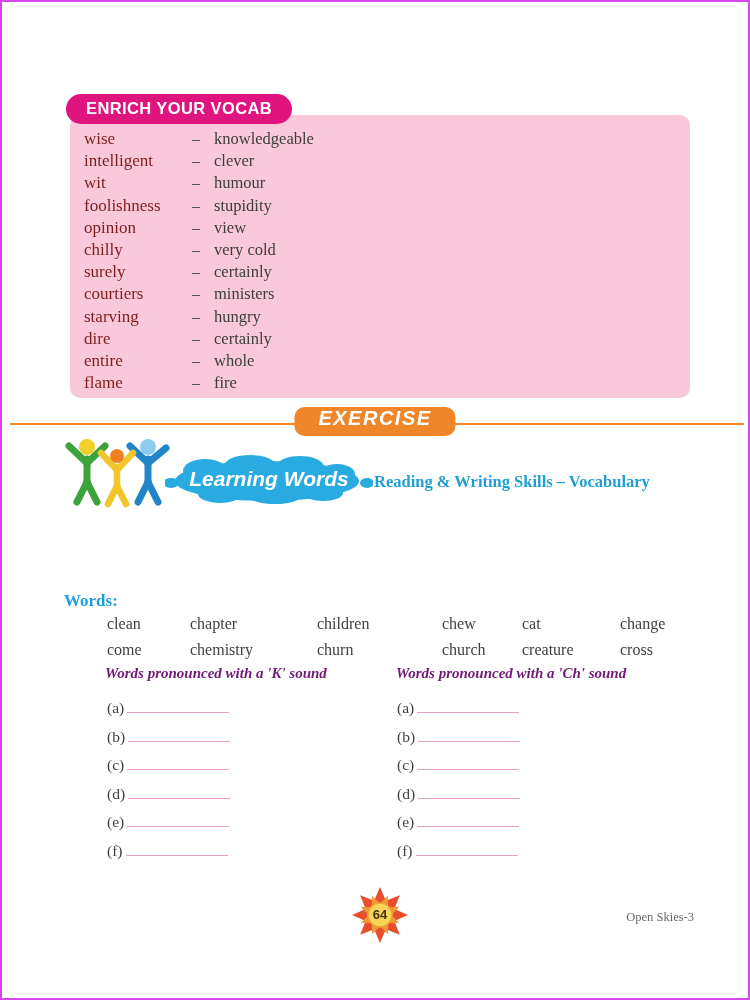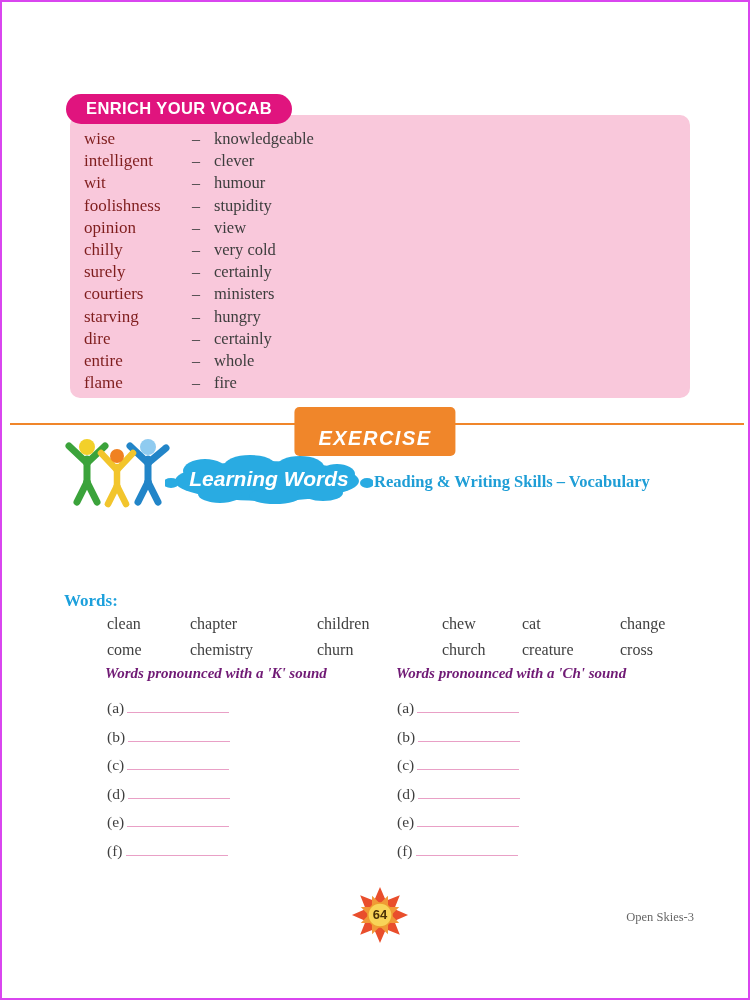--- a/index.html
+++ b/index.html
@@ -21,23 +21,23 @@
   }
   .vocab-list{position:absolute;left:82px;top:126px;width:592px;z-index:2;}
   .vocab-row{display:grid;grid-template-columns:108px 22px 1fr;height:22.2px;align-items:center;}
   .vw{font-weight:normal;color:#7f1d1d;font-size:17px;}
   .vd{color:#3d3d3d;font-size:16px;}
   .vm{color:#3d3d3d;font-size:16.5px;}
   
   .exercise-line{position:absolute;top:421px;left:8px;width:734px;height:2px;background:#F0862A;}
   .exercise-pill{
     position:absolute;top:405px;left:50%;transform:translateX(-50%);z-index:2;
-    background:#F0862A;color:#fff;border-radius:5px;
+    background:#F0862A;color:#fff;border-radius:10px;
     font:italic bold 20px "Liberation Sans",sans-serif;letter-spacing:1.5px;
-    padding:20px 24px 6px;
+    padding:0 24px 6px;
   }
   
   .people-icon{position:absolute;left:58px;top:434px;}
   .cloud-badge{position:absolute;left:163px;top:452px;width:208px;height:52px;}
   .cloud-text{
     position:absolute;inset:0;display:flex;align-items:center;justify-content:center;
     color:#fff;font:italic bold 21px "Liberation Sans",sans-serif;padding-bottom:2px;
   }
   .subtitle{position:absolute;left:372px;top:470px;color:#1F9ED6;font-weight:bold;font-size:16.5px;}
   

